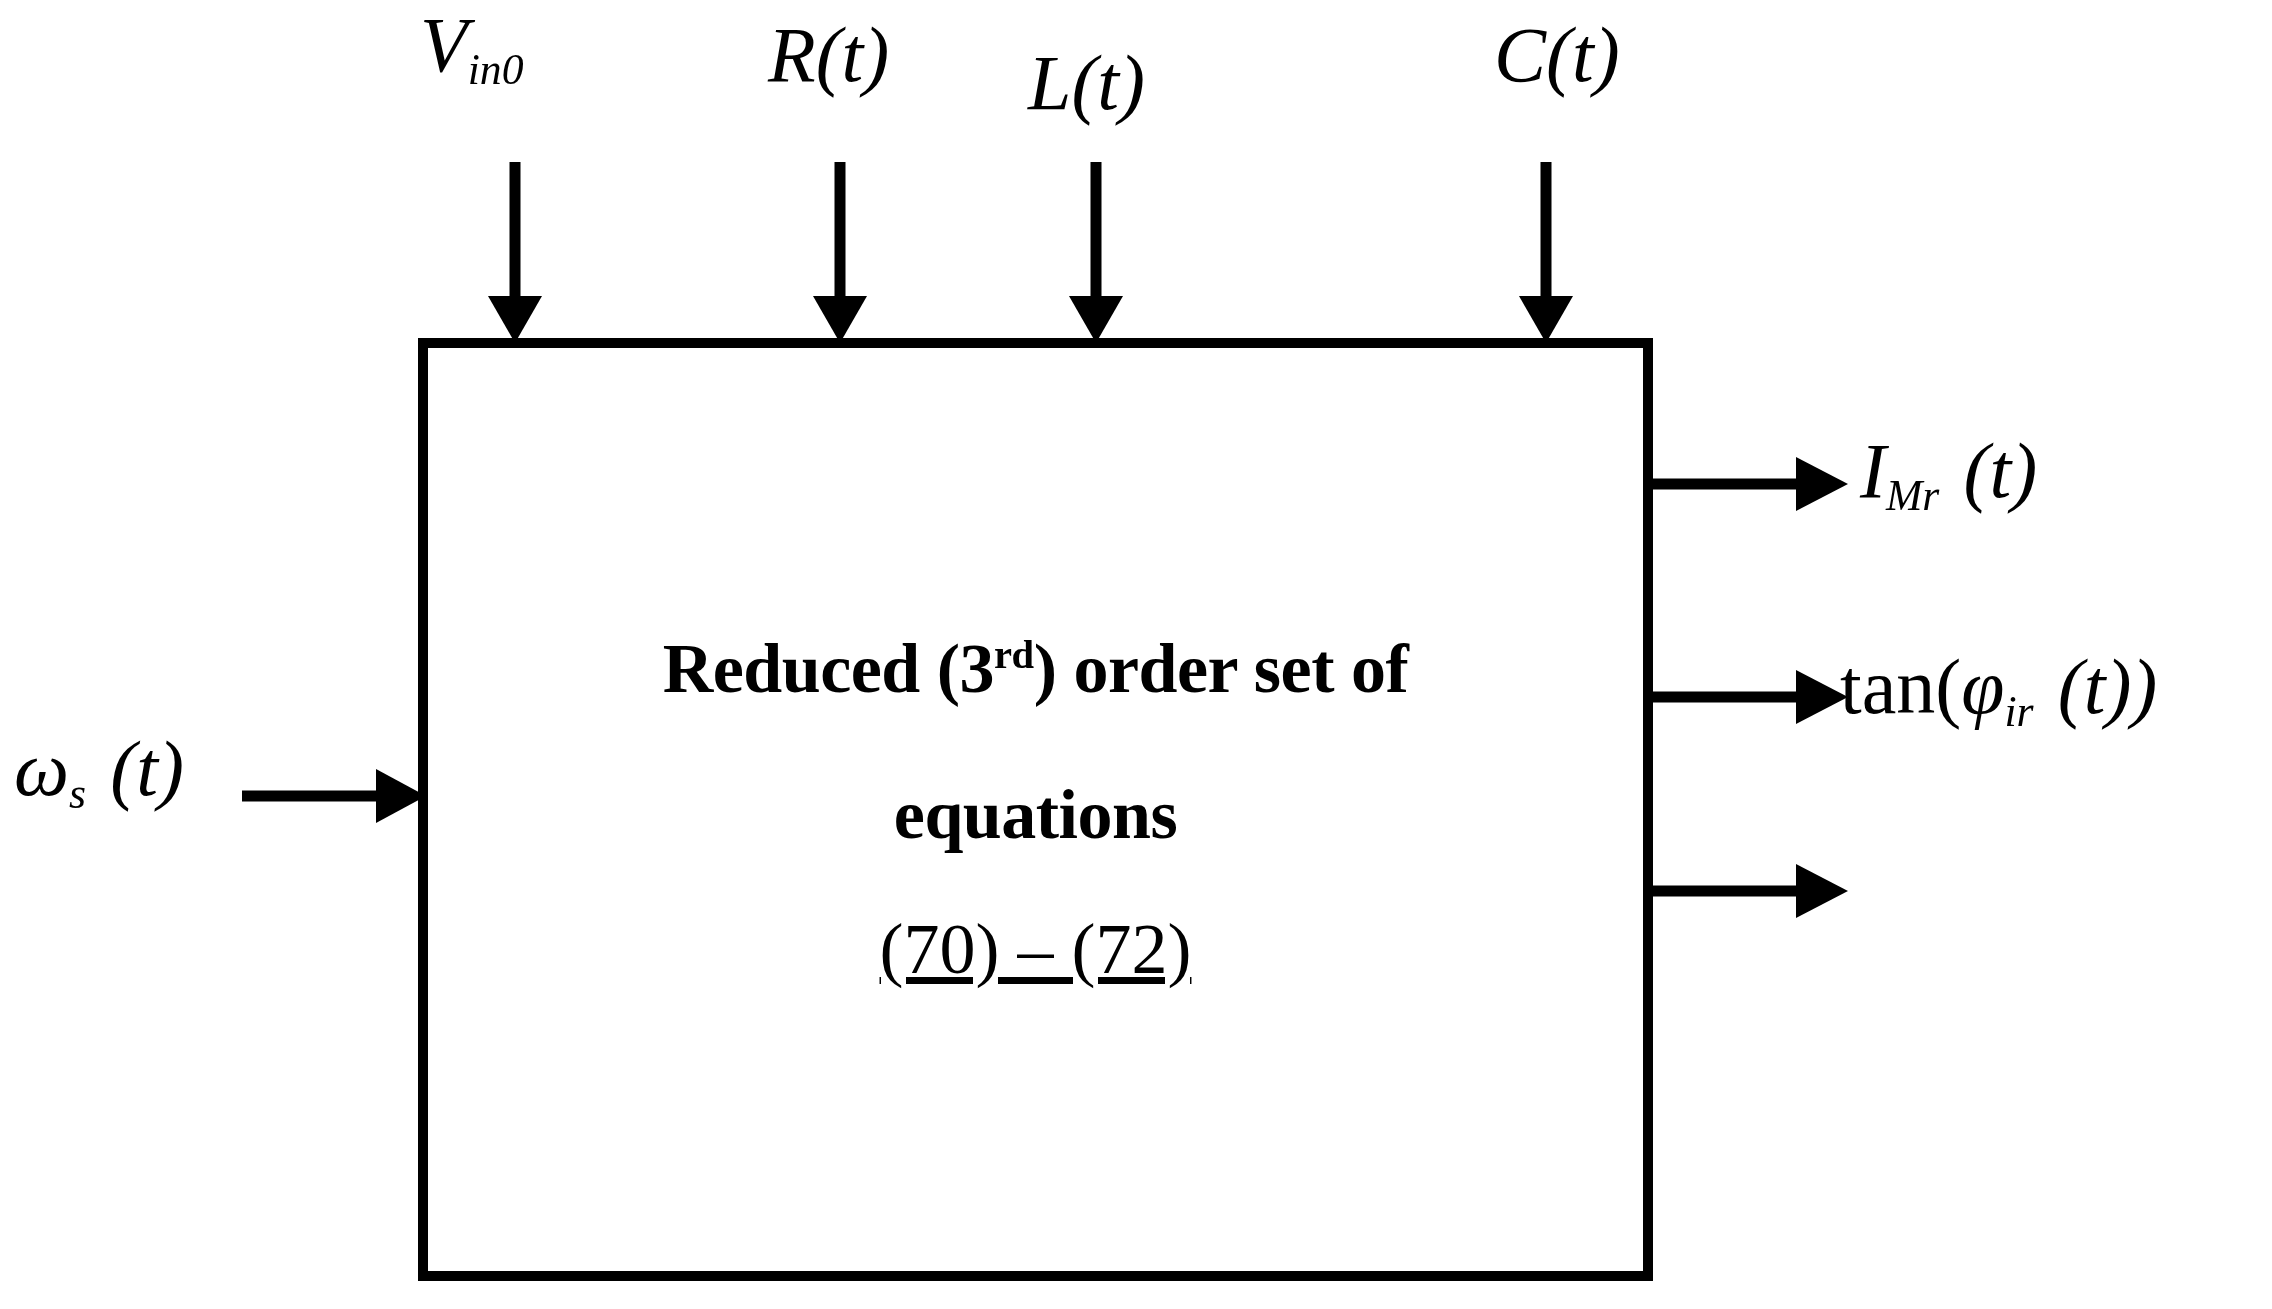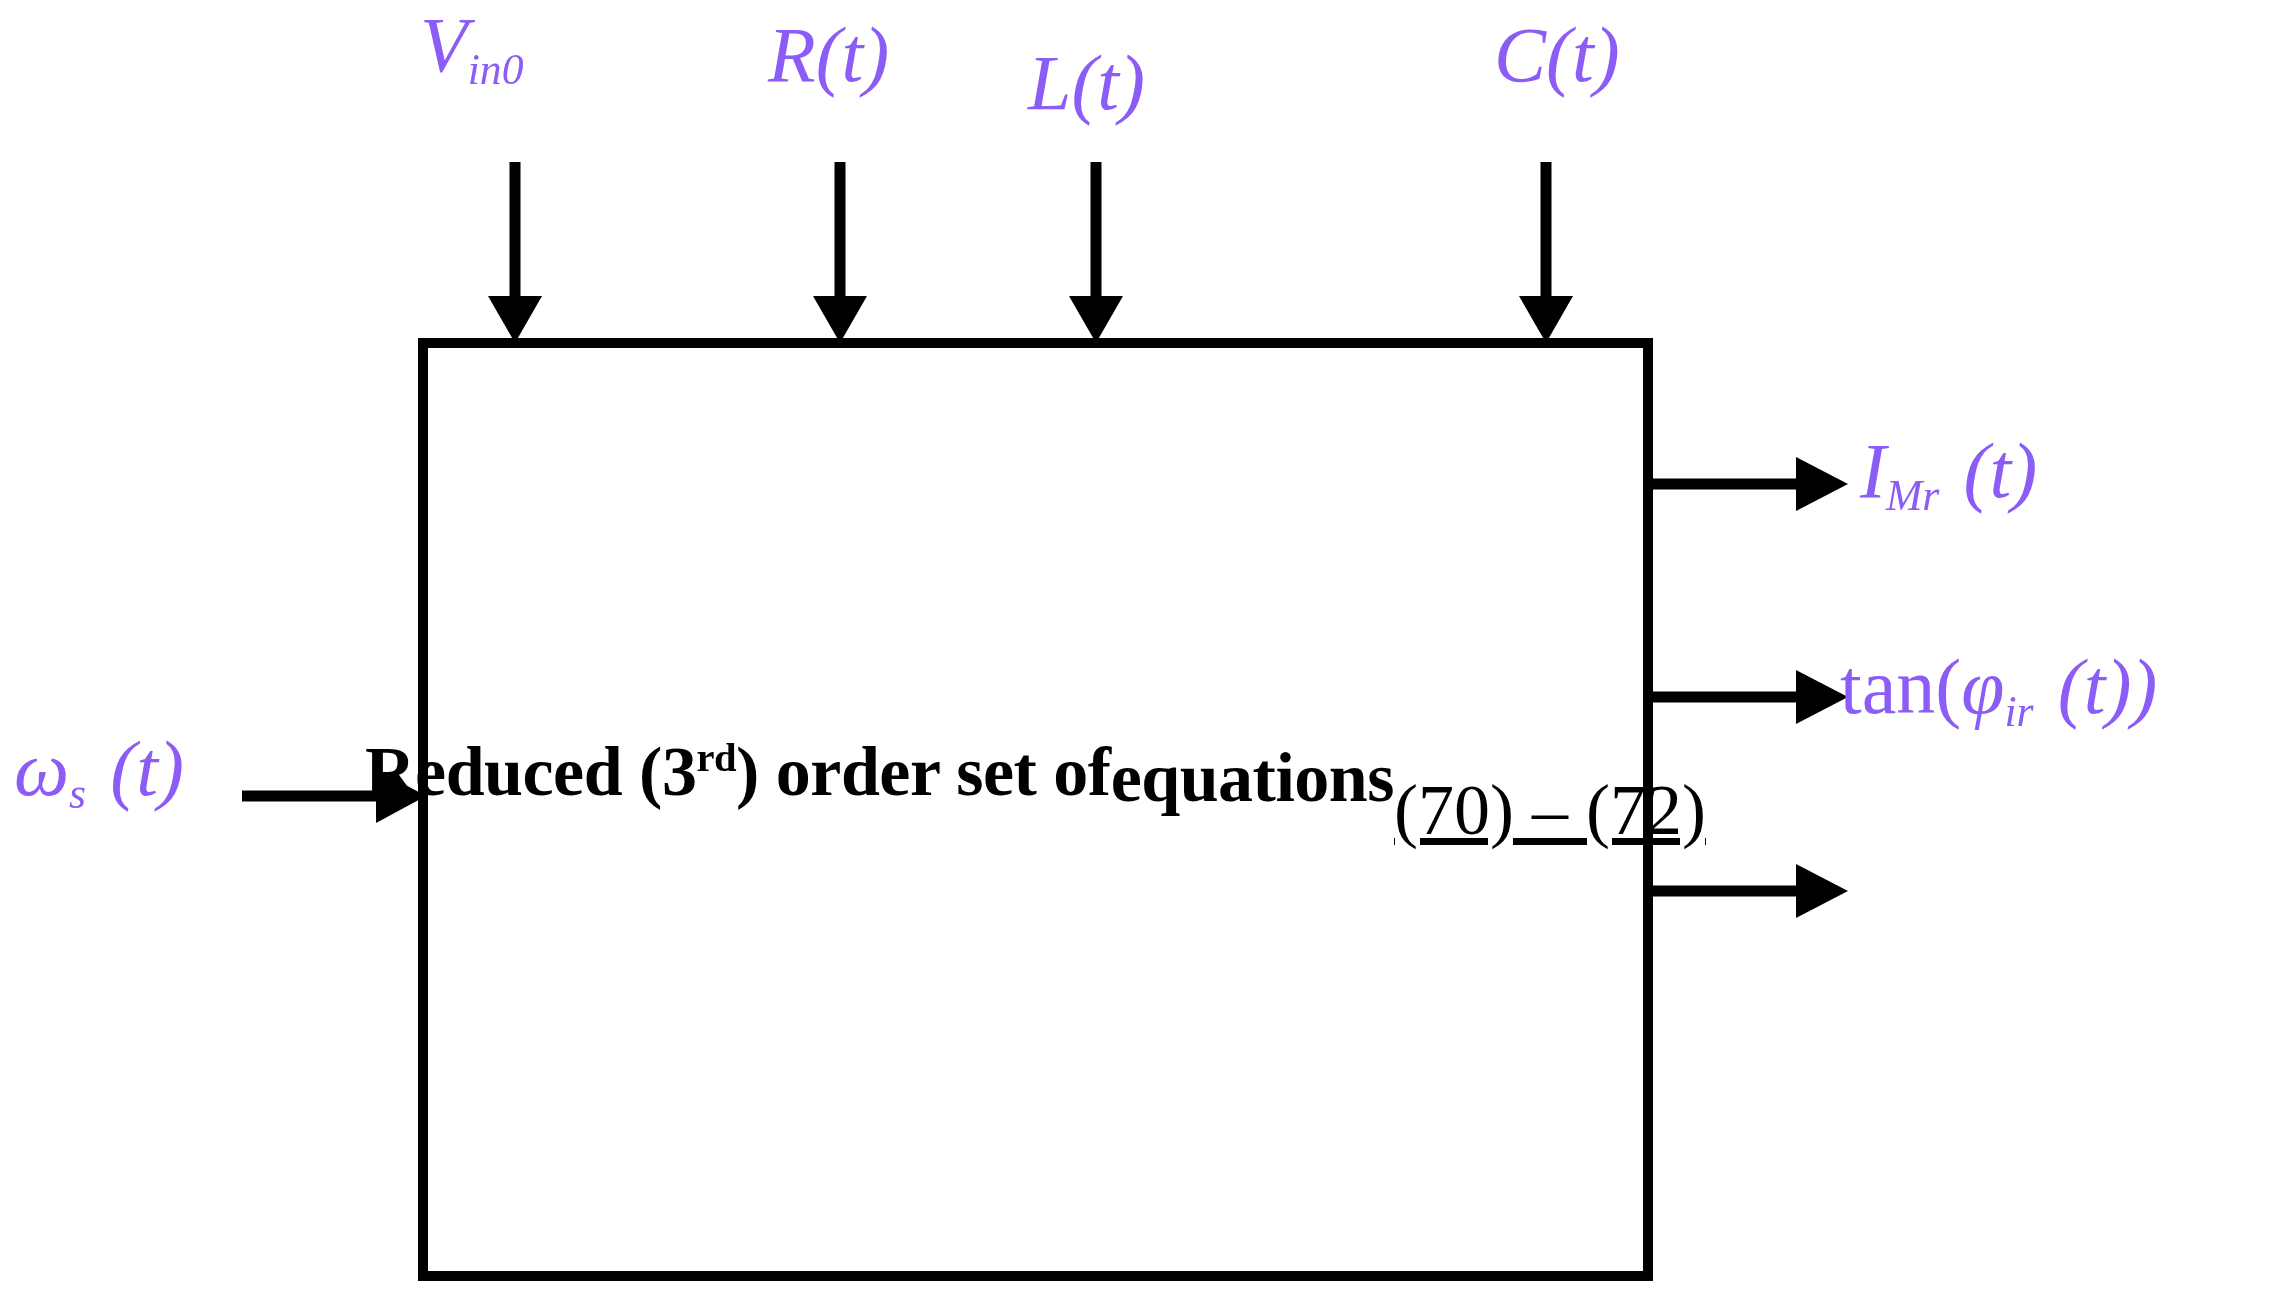--- a/index.html
+++ b/index.html
@@ -28,21 +28,21 @@
     border: 10px solid #000000;
     background: #ffffff;
   }
   #block-text {
     position: absolute;
     left: 0;
     top: 0;
     width: 100%;
     height: 100%;
     display: flex;
-    flex-direction: row;
+    flex-direction: column;
     align-items: center;
     justify-content: center;
     text-align: right;
   }
   .block-line-bold {
     font-weight: bold;
     font-size: 70px;
     line-height: 1.0;
     letter-spacing: -0.5px;
     white-space: nowrap;
@@ -68,21 +68,21 @@
     overflow: visible;
   }
 
   
   .label {
     position: absolute;
     white-space: nowrap;
     font-size: 78px;
     line-height: 1.0;
     font-style: italic;
-    color: #8b5cf6;
+    color: #000000;
   }
   .label .up { font-style: normal; }
   .label sub {
     font-size: 0.56em;
     font-style: italic;
     vertical-align: baseline;
     position: relative;
     top: 0.30em;
     line-height: 0;
   }

